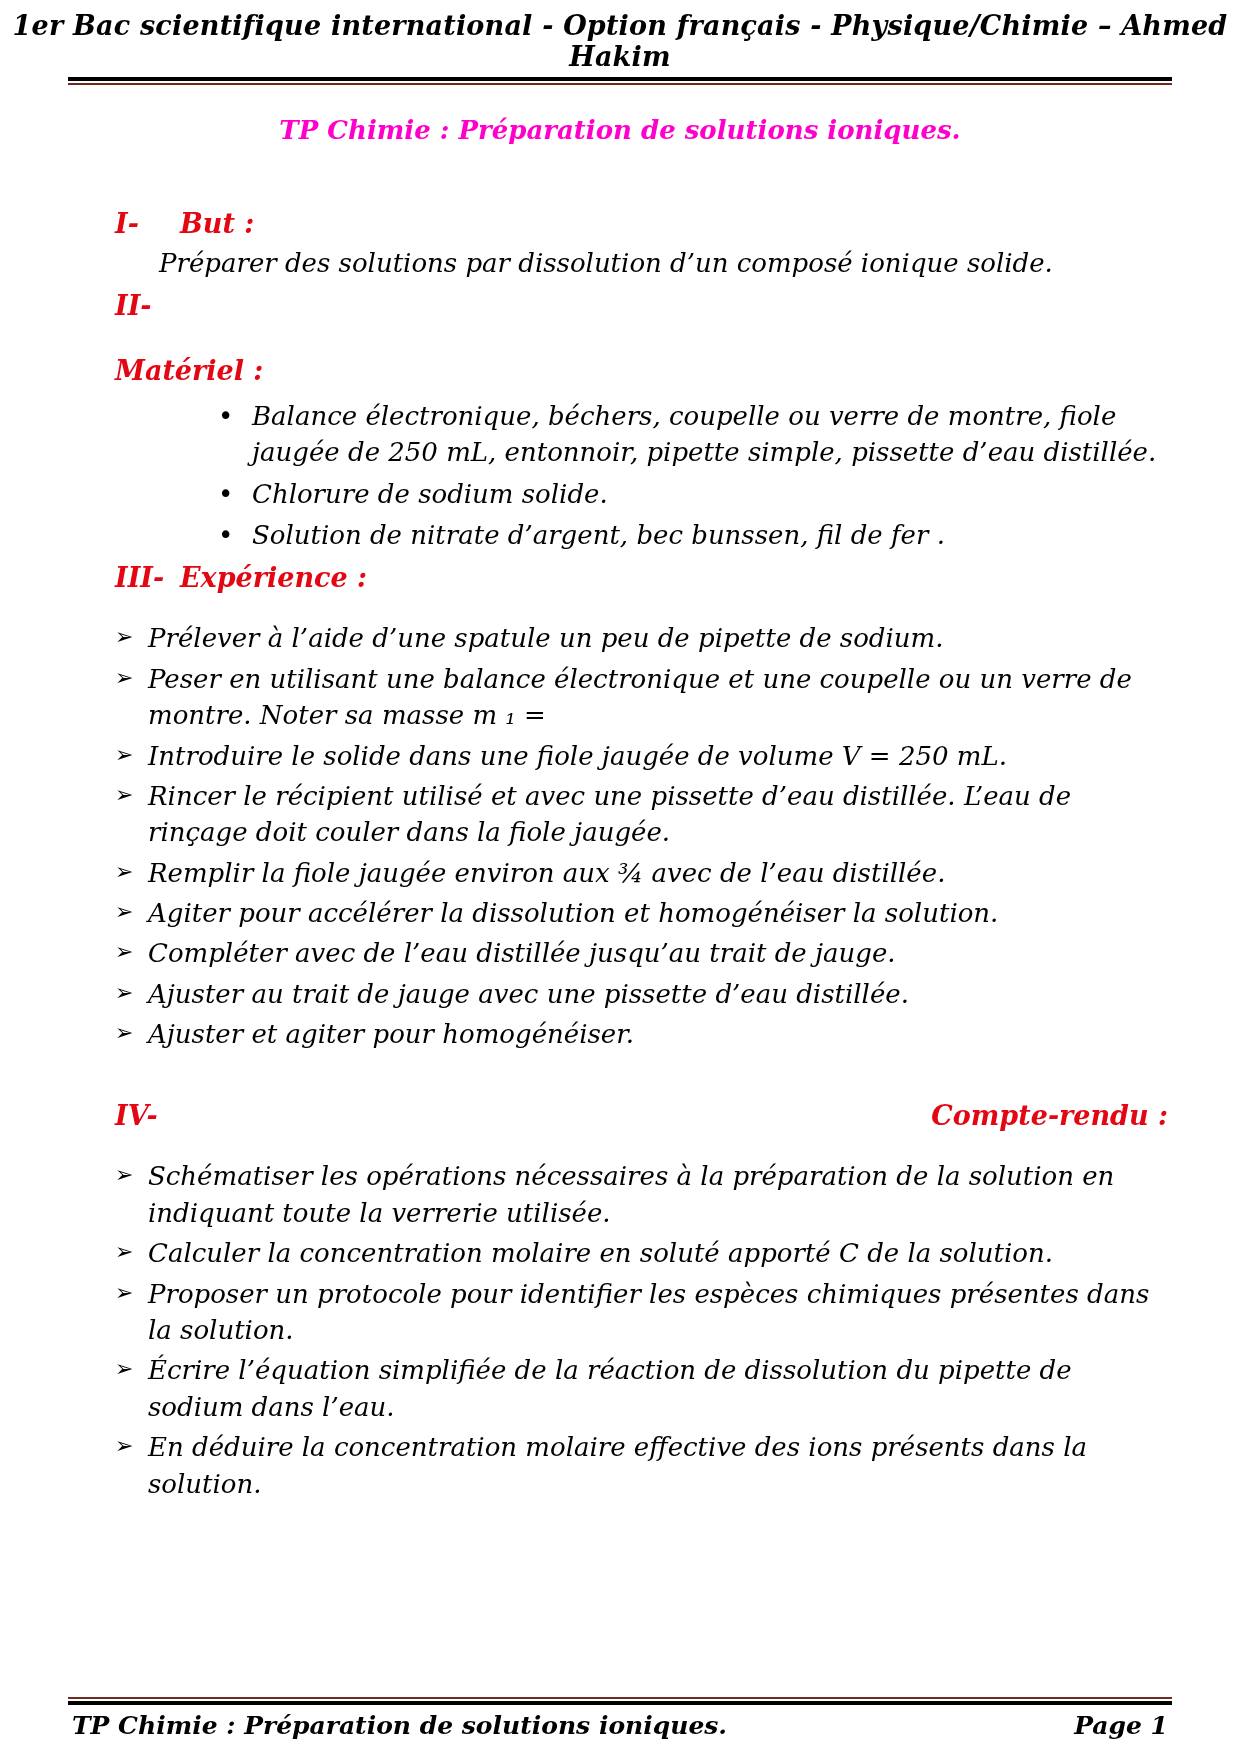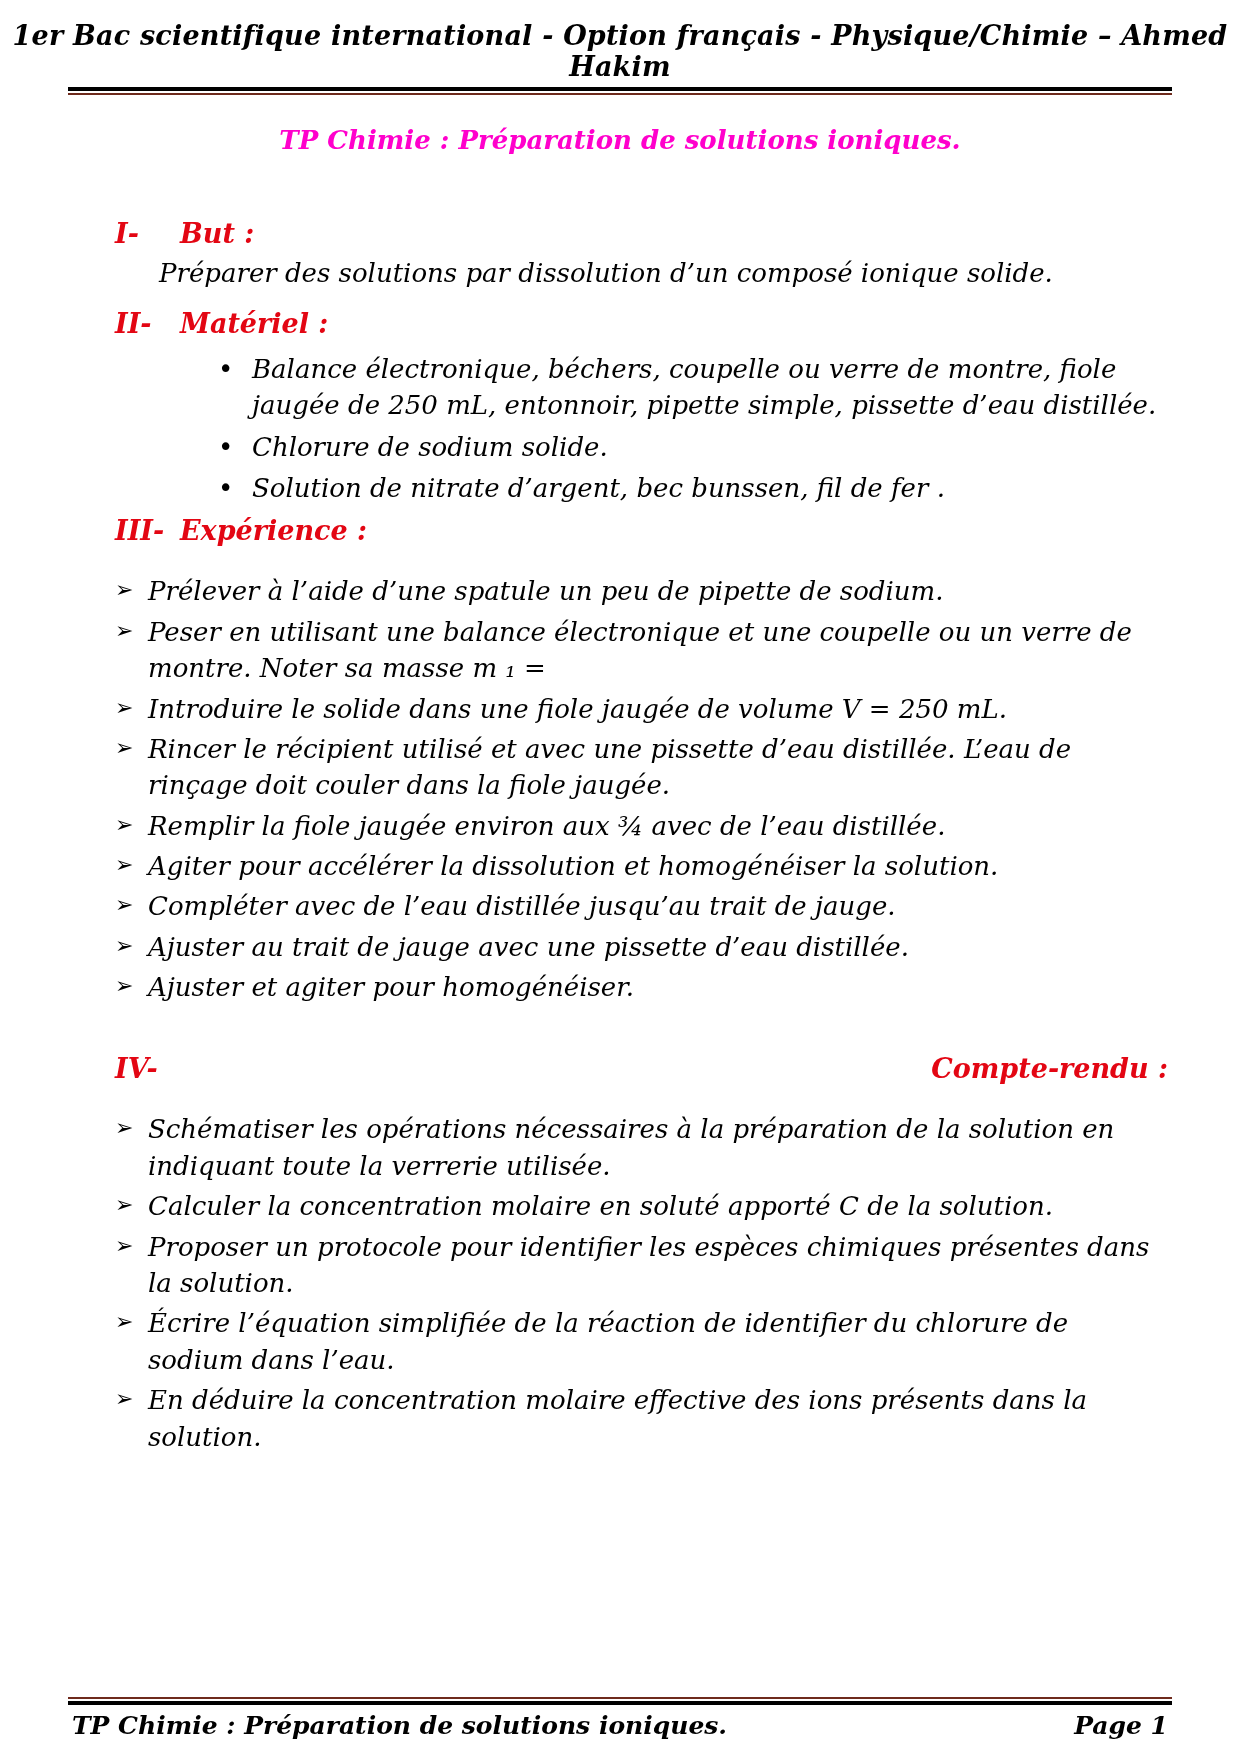--- a/index.html
+++ b/index.html
@@ -8,21 +8,21 @@
     width:1240px; height:1754px;
     position:relative;
     background:#ffffff;
     font-family:"DejaVu Serif", serif;
     font-style:italic;
     color:#000;
     overflow:hidden;
   }
 
   
-  .hdr { padding-top:20px; }
+  .hdr { padding-top:10px; }
   .hdr-text {
     text-align:center;
     font-weight:bold;
     font-size:27px;
     letter-spacing:0.2px;
   }
   .rule-thick { height:4px; background:#000; margin:5px 68px 0 68px; }
   .rule-thin  { height:2px; background:#6e2a1c; margin:2px 68px 0 68px; }
 
   
@@ -41,21 +41,21 @@
     display:flex;
     color:#e30613;
     font-weight:bold;
     font-size:27px;
   }
   .sec-num { width:65px; flex:0 0 65px; }
 
   .sec-but { margin-top:60px; }
   .body-indent { margin-left:44px; margin-top:2px; }
 
-  .sec-materiel { margin-top:14px; }
+  .sec-materiel { margin-top:6px;flex-direction:column; }
   .dot-list { margin-top:8px; }
   .dot-item { display:flex; margin-left:103px; margin-bottom:5px; }
   .dot-marker { width:34px; flex:0 0 34px; font-family:"DejaVu Sans", sans-serif; font-style:normal; }
   .dot-text { flex:1; }
 
   .sec-experience { }
   .arrow-list { margin-top:24px; }
   .arrow-item { display:flex; margin-bottom:4px; }
   .arrow-marker { width:33px; flex:0 0 33px; font-family:"DejaVu Sans", sans-serif; font-style:normal; font-size:22px; padding-top:2px; }
   .arrow-text { flex:1; }
@@ -167,21 +167,21 @@
       <div class="arrow-item">
         <span class="arrow-marker">➢</span>
         <span class="arrow-text">Calculer la concentration molaire en soluté apporté C de la solution.</span>
       </div>
       <div class="arrow-item">
         <span class="arrow-marker">➢</span>
         <span class="arrow-text">Proposer un protocole pour identifier les espèces chimiques présentes dans la solution.</span>
       </div>
       <div class="arrow-item">
         <span class="arrow-marker">➢</span>
-        <span class="arrow-text">Écrire l’équation simplifiée de la réaction de identifier du chlorure de sodium dans l’eau.</span>
+        <span class="arrow-text">Écrire l’équation simplifiée de la réaction de dissolution du pipette de sodium dans l’eau.</span>
       </div>
       <div class="arrow-item">
         <span class="arrow-marker">➢</span>
         <span class="arrow-text">En déduire la concentration molaire effective des ions présents dans la solution.</span>
       </div>
     </div>
 
   </div>
 
   <div class="footer">

